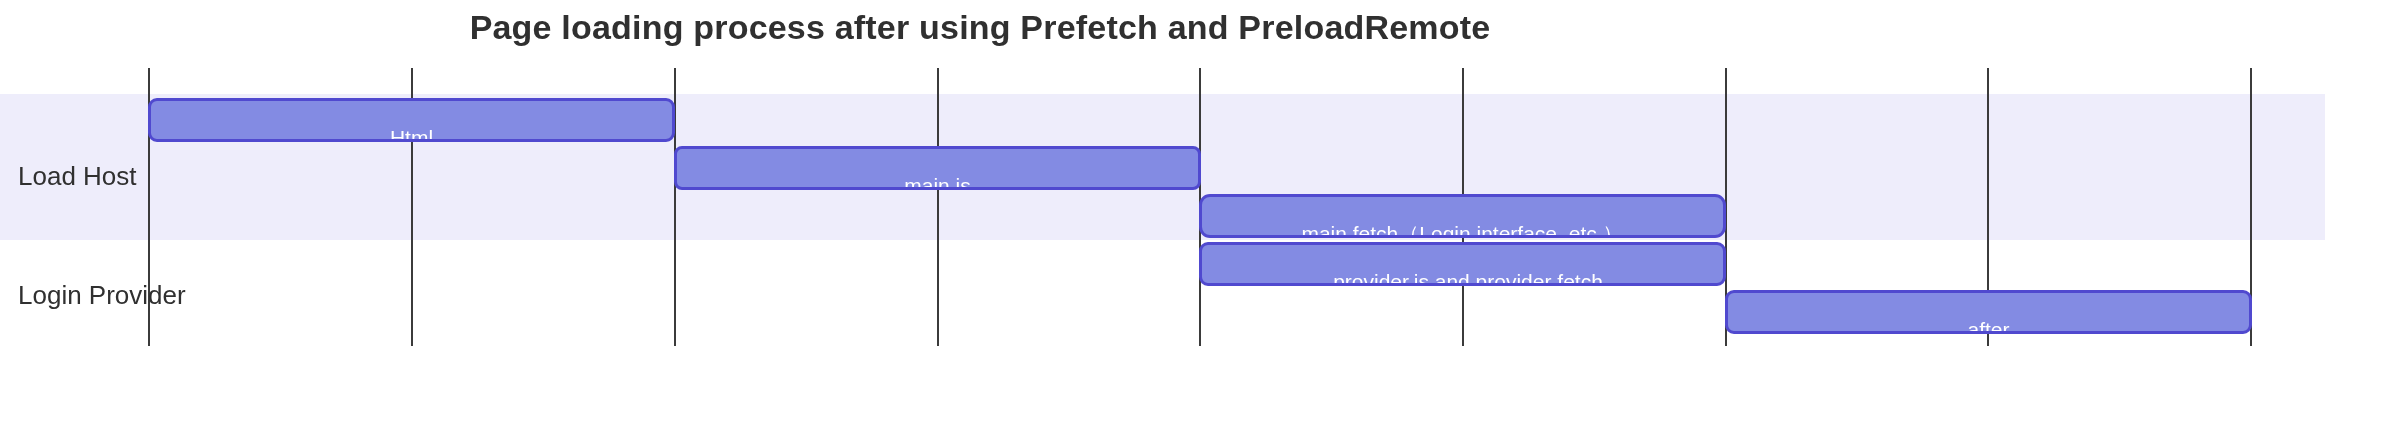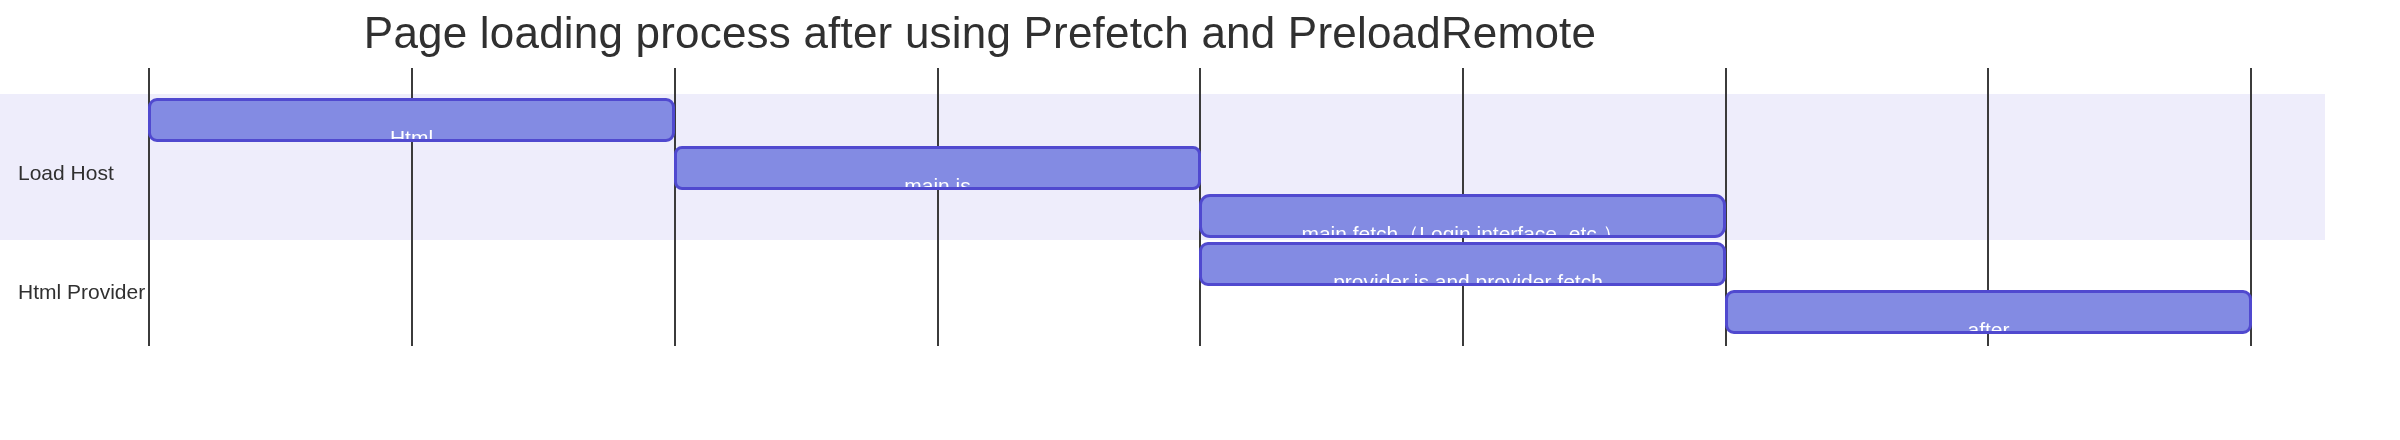--- a/index.html
+++ b/index.html
@@ -17,22 +17,22 @@
     height: 440px;
     background: #ffffff;
     overflow: hidden;
   }
   #chart-title {
     position: absolute;
     left: 0;
     top: 8px;
     width: 1960px;
     text-align: center;
-    font-size: 44px;
-    font-weight: 400;
+    font-size: 34px;
+    font-weight: 700;
     color: #303030;
     letter-spacing: 0.2px;
     white-space: nowrap;
   }
   
   #plot {
     position: absolute;
     left: 0;
     top: 0;
     width: 2400px;
@@ -45,21 +45,21 @@
     background: #eeedfb;
   }
   .gridline {
     position: absolute;
     width: 2px;
     background: #3b3b3b;
   }
   .row-label {
     position: absolute;
     left: 18px;
-    font-size: 21px;
+    font-size: 26px;
     color: #303030;
     white-space: nowrap;
   }
   .task-bar {
     position: absolute;
     height: 44px;
     box-sizing: border-box;
     background: #838be3;
     border: 3px solid #5049cf;
     border-radius: 9px;
@@ -91,21 +91,21 @@
     <div class="gridline" style="left:411px;  top:68px; height:278px;"></div>
     <div class="gridline" style="left:674px;  top:68px; height:278px;"></div>
     <div class="gridline" style="left:937px;  top:68px; height:278px;"></div>
     <div class="gridline" style="left:1199px; top:68px; height:278px;"></div>
     <div class="gridline" style="left:1462px; top:68px; height:278px;"></div>
     <div class="gridline" style="left:1725px; top:68px; height:278px;"></div>
     <div class="gridline" style="left:1987px; top:68px; height:278px;"></div>
     <div class="gridline" style="left:2250px; top:68px; height:278px;"></div>
 
     <div class="row-label" style="top:161px;">Load Host</div>
-    <div class="row-label" style="top:280px;">Html Provider</div>
+    <div class="row-label" style="top:280px;">Login Provider</div>
 
     <div class="task-bar" style="left:148px; width:527px; top:98px;">
       <span class="task-label">Html</span>
     </div>
 
     <div class="task-bar" style="left:674px; width:527px; top:146px;border-radius:8px;">
       <span class="task-label">main.js</span>
     </div>
 
     <div class="task-bar" style="left:1199px; width:527px; top:194px;border-radius:11px;">

